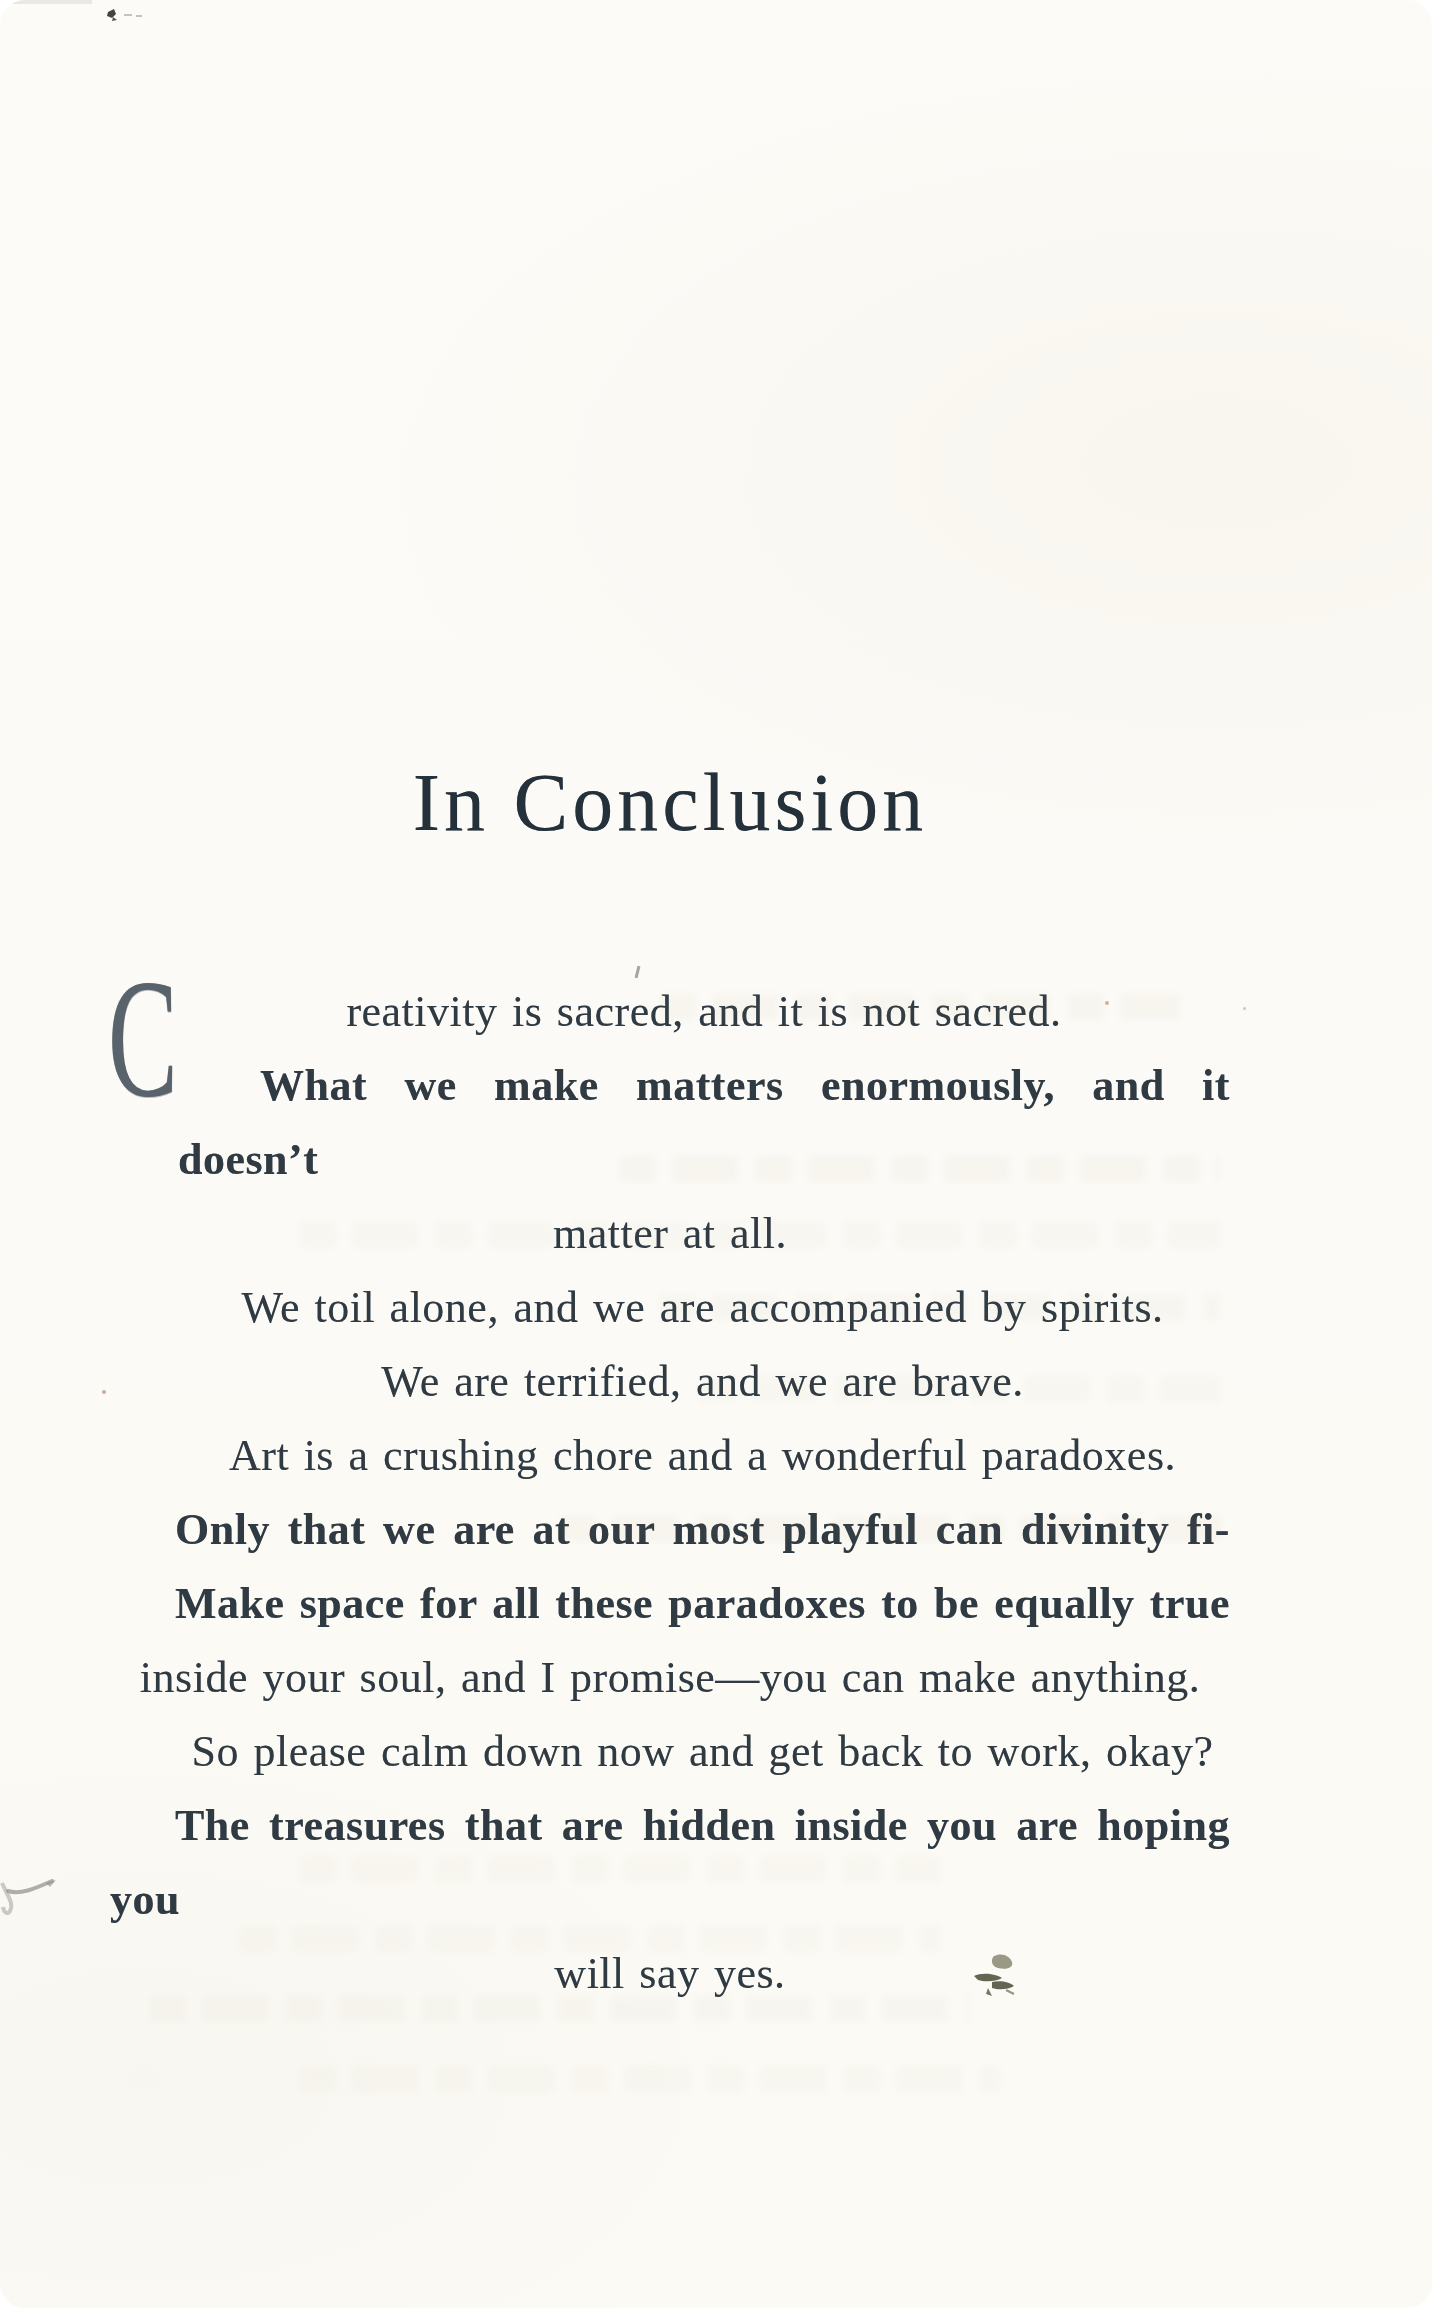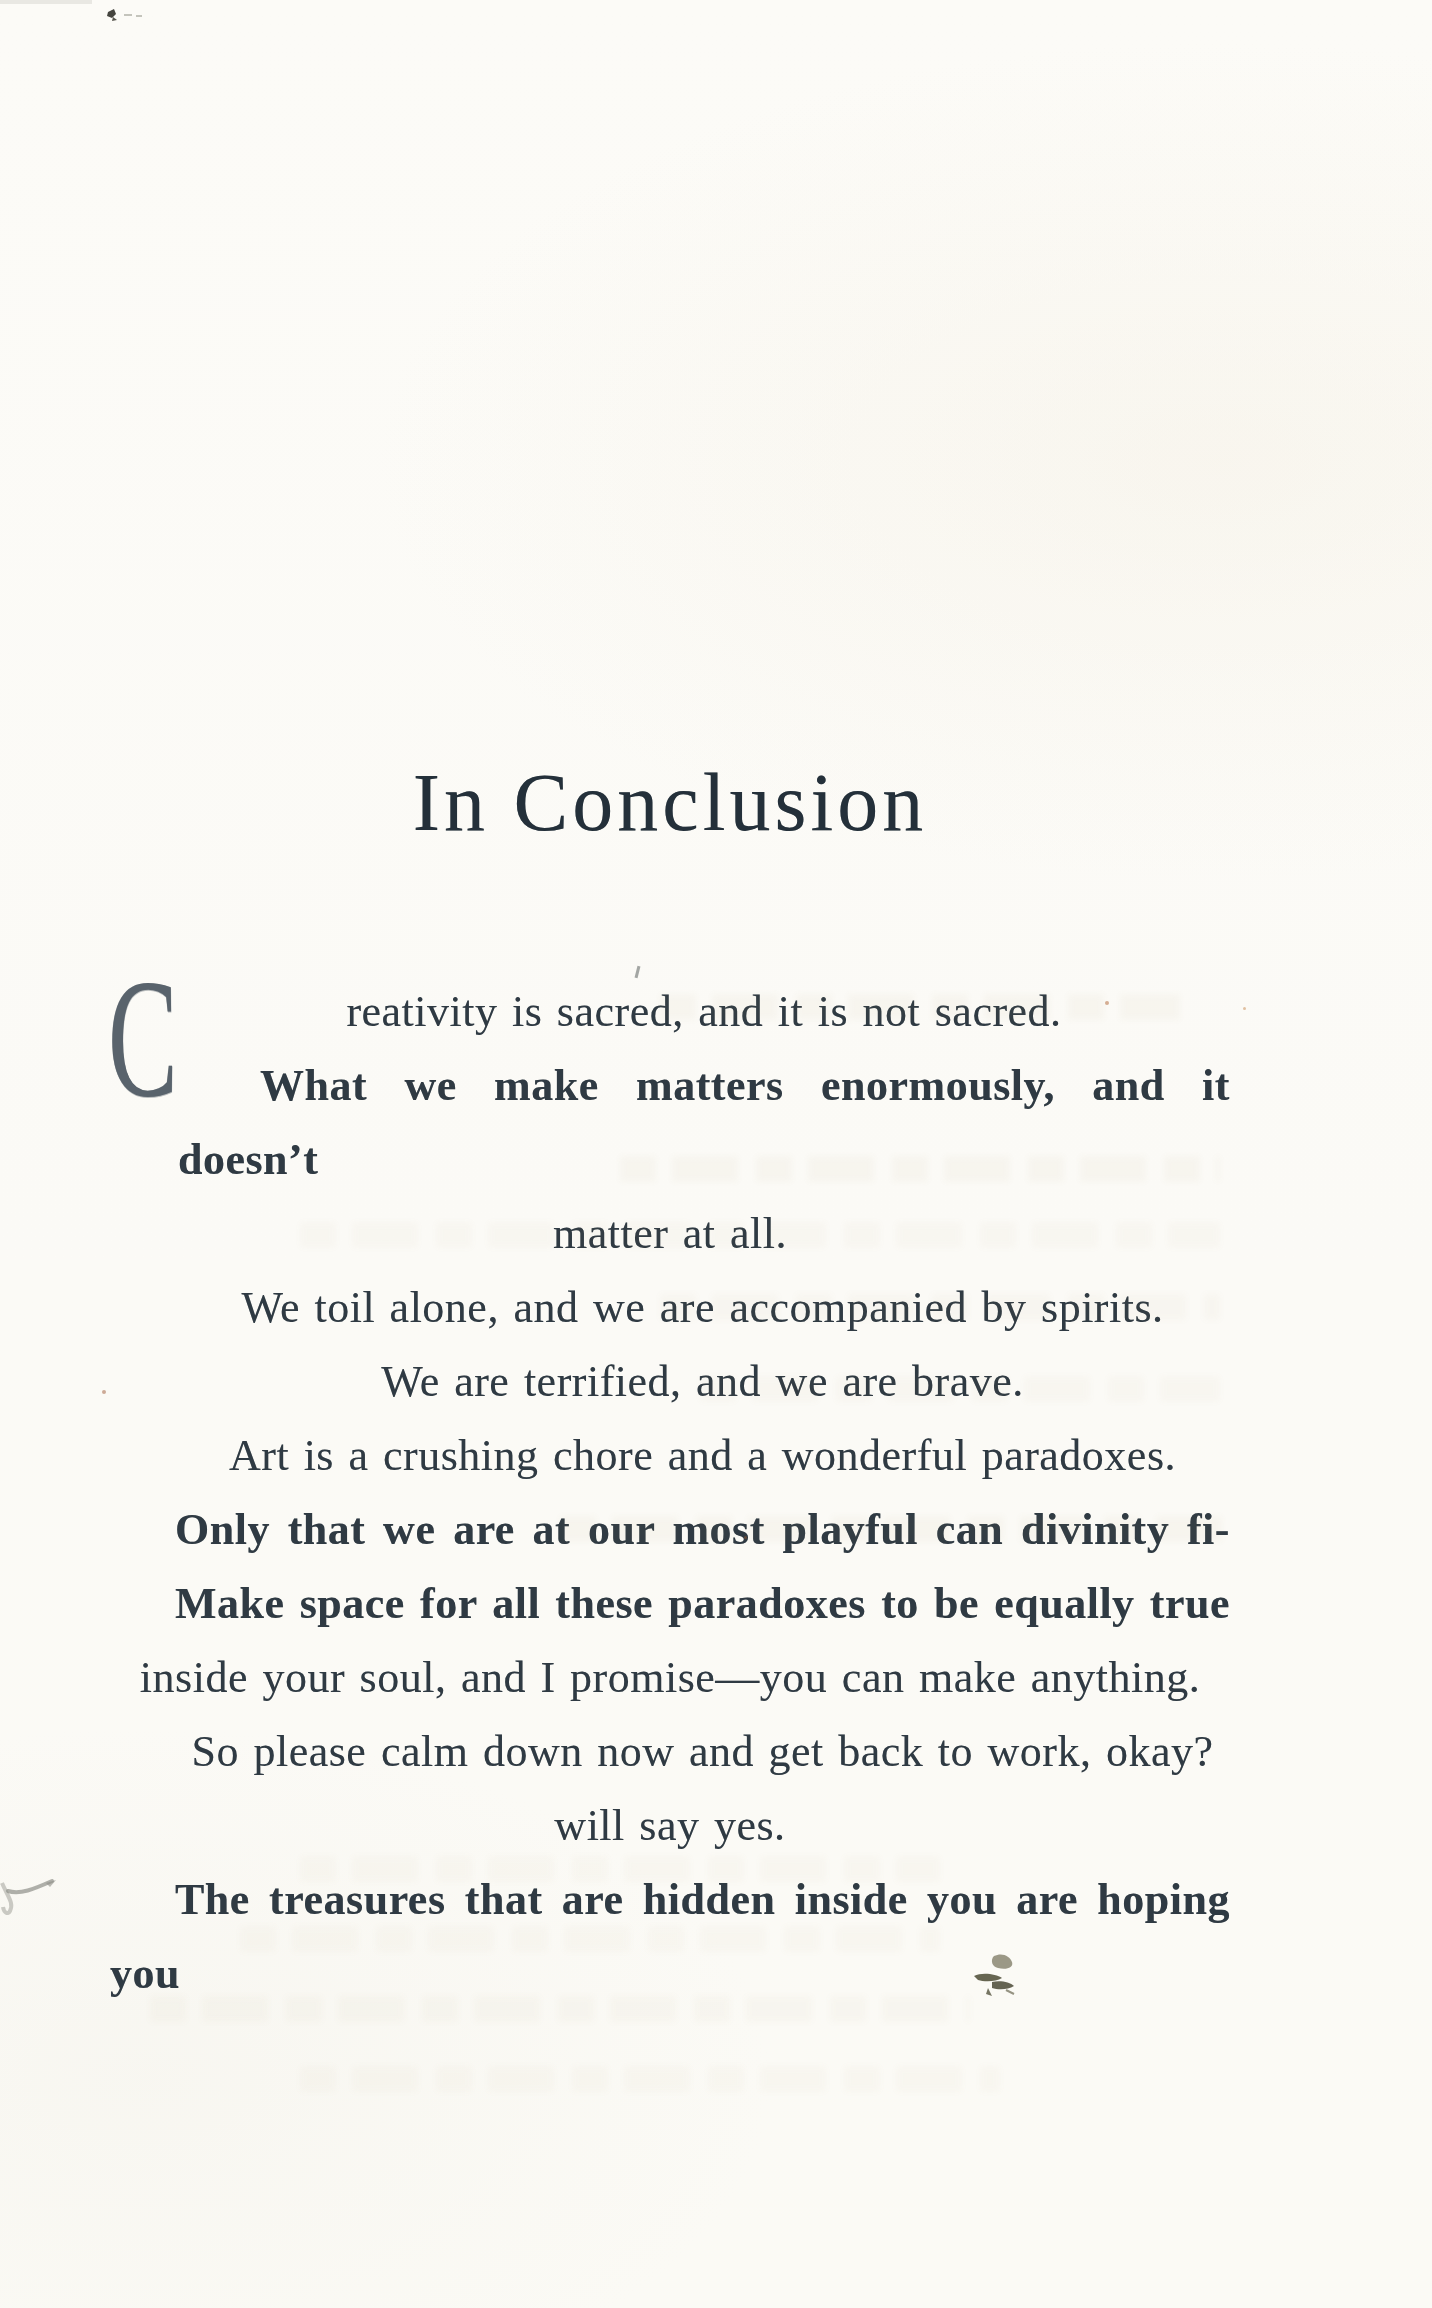--- a/index.html
+++ b/index.html
@@ -3,20 +3,21 @@
 <meta charset="utf-8">
 <style>
   html,body { margin:0; padding:0; }
   .page {
     position: relative;
     width: 1432px;
     height: 2308px;
     background: linear-gradient(180deg, #fcfbf7 0%, #fbfaf6 55%, #fbfaf5 100%);
     overflow: hidden;
     font-family: "Liberation Serif", "DejaVu Serif", serif;
+    border-radius: 25px;
   }
   
   .page:before {
     content:""; position:absolute; inset:0;
     background:
       radial-gradient(1200px 600px at 85% 20%, rgba(242,236,222,0.35), transparent 70%),
       radial-gradient(900px 500px at 10% 90%, rgba(240,238,230,0.30), transparent 70%);
     pointer-events:none;
   }
   .corner-sliver {
@@ -94,22 +95,22 @@
     <div class="ln">reativity is sacred, and it is not sacred.</div>
     <div class="ln ind2 full">What we make matters enormously, and it doesn’t</div>
     <div class="ln">matter at all.</div>
     <div class="ln ind">We toil alone, and we are accompanied by spirits.</div>
     <div class="ln ind">We are terrified, and we are brave.</div>
     <div class="ln ind">Art is a crushing chore and a wonderful paradoxes.</div>
     <div class="ln ind full">Only that we are at our most playful can divinity fi-</div>
     <div class="ln ind full">Make space for all these paradoxes to be equally true</div>
     <div class="ln">inside your soul, and I promise—you can make anything.</div>
     <div class="ln ind">So please calm down now and get back to work, okay?</div>
+    <div class="ln ind full">The treasures that are hidden inside you are hoping you</div>
     <div class="ln">will say yes.</div>
-    <div class="ln ind full">The treasures that are hidden inside you are hoping you</div>
   </div>
 
   <svg class="mark" style="left:0px; top:1845px;" width="80" height="80" viewBox="0 0 80 80">
     <path d="M2 38 C8 52 14 58 10 66 C8 70 4 68 3 62" fill="none" stroke="#a3a39a" stroke-width="4" opacity="0.55"></path>
     <path d="M8 46 C20 50 34 44 52 36" fill="none" stroke="#8f9089" stroke-width="4" stroke-linecap="round" opacity="0.7"></path>
     <path d="M46 38 l10 -3 l-6 7 z" fill="#8f9089" opacity="0.6"></path>
   </svg>
 
   <svg class="mark" style="left:962px; top:1948px;" width="70" height="56" viewBox="0 0 70 56">
     <path d="M32 8 C40 4 48 8 50 14 C52 20 44 22 36 20 C30 19 28 12 32 8 Z" fill="#8a8672" opacity="0.85"></path>

